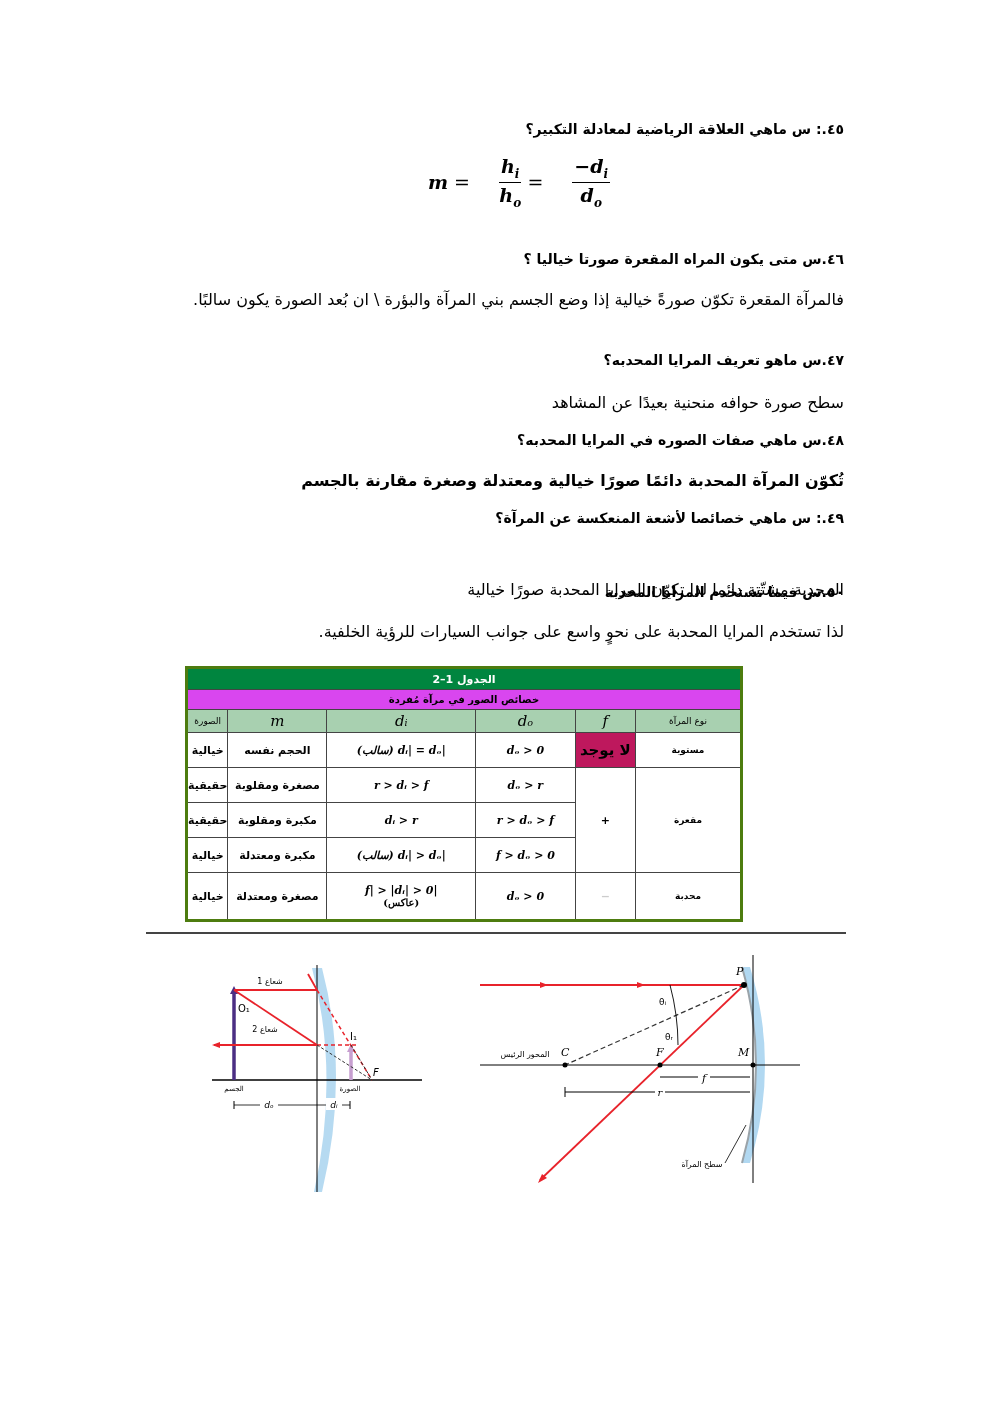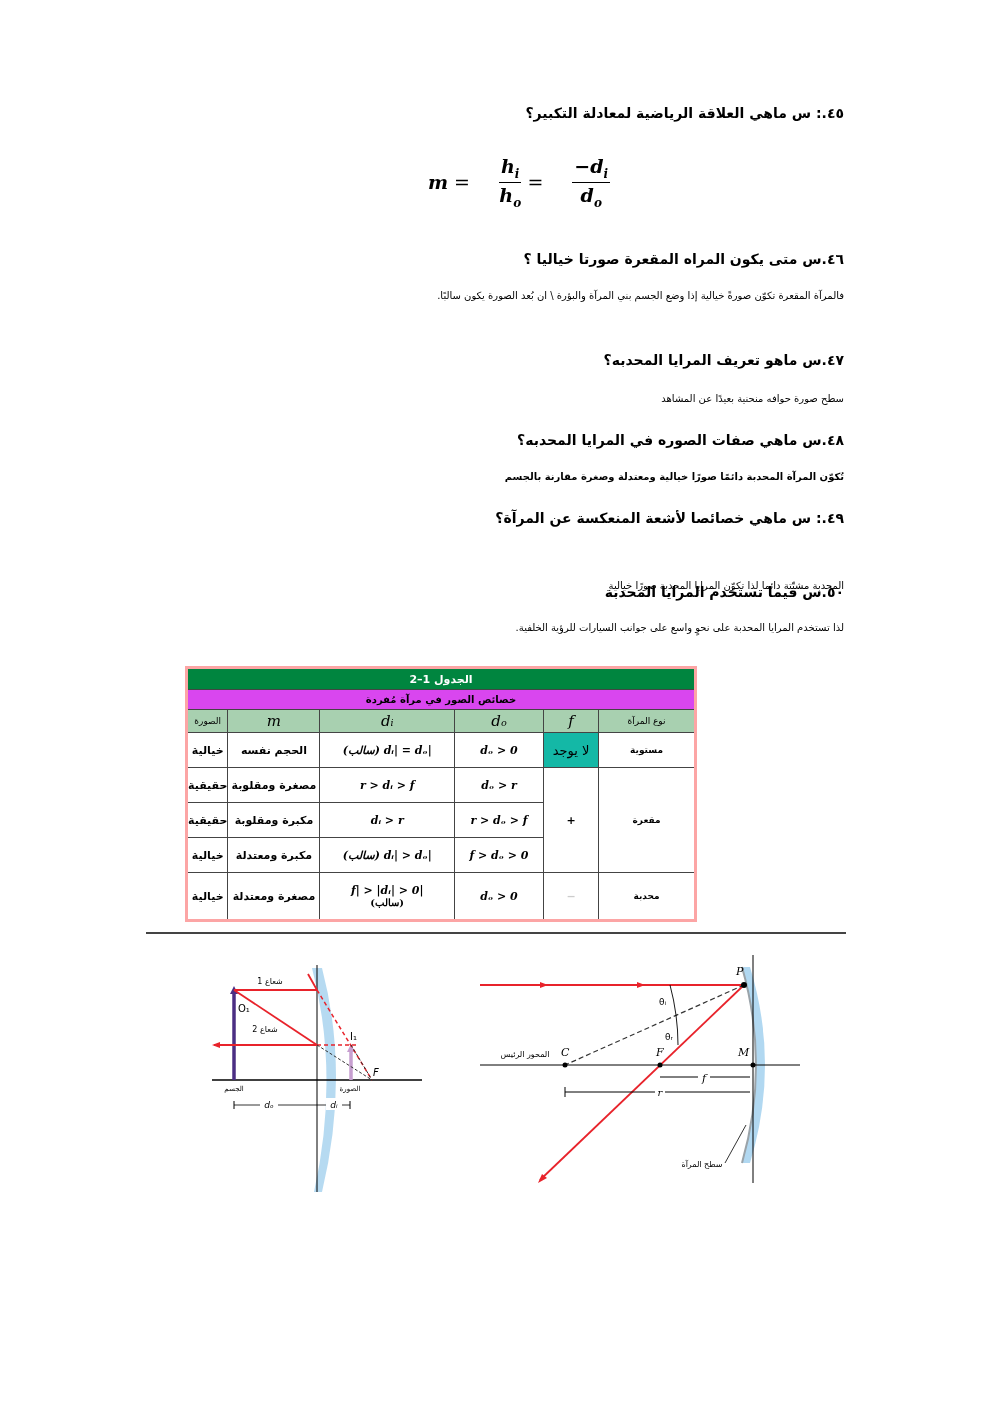--- a/index.html
+++ b/index.html
@@ -1,49 +1,49 @@
 <!DOCTYPE html>
 <html><head>
 <meta charset="utf-8">
 <style>
   html, body { margin: 0; padding: 0; background: #ffffff; }
   body { width: 992px; height: 1403px; position: relative; overflow: hidden;
          font-family: "DejaVu Sans", sans-serif; color: #000; }
   .rtl { direction: rtl; text-align: right; }
   .line { position: absolute; right: 148px; white-space: nowrap; }
   .q { font-weight: bold; font-size: 14px; }
-  .a { font-size: 10px; }
+  .a { font-size: 16px; }
   .eq { position: absolute; left: 428px; top: 155px; font-family: "DejaVu Serif", serif;
         font-style: italic; font-weight: bold; font-size: 19px; display: flex; align-items: center; gap: 6px; }
   .frac { display: inline-flex; flex-direction: column; align-items: center; margin-left: 23px; }
   .frac .num { border-bottom: 1.5px solid #000; padding: 0 2px 1px; }
   .frac .den { padding-top: 1px; }
   .eq sub { font-size: 12px; }
   .eq .op { font-style: normal; font-weight: normal; }
 
-  table.mirror { position: absolute; left: 185px; top: 666px; width: 512px; border-collapse: collapse;
-                 border: 3px solid #fca5a5; direction: rtl; font-size: 11px; }
+  table.mirror { position: absolute; left: 185px; top: 666px; width: 558px; border-collapse: collapse;
+                 border: 3px solid #4d7c0f; direction: rtl; font-size: 11px; }
   table.mirror td, table.mirror th { border: 1px solid #444; text-align: center; padding: 0; }
   .t-title { background: #00853f; color: #fff; font-weight: bold; height: 20px; font-size: 11px; }
   .t-sub { background: #d946ef; height: 19px; font-size: 10px; font-weight: bold; }
   .t-head th { background: #a8d0b0; height: 22px; font-weight: normal; font-size: 9px; }
   .t-head th.math { font-family: "DejaVu Serif", serif; font-style: italic; font-size: 15px; }
   .cell { height: 34px; font-size: 11px; font-weight: bold; }
   .math { font-family: "DejaVu Serif", serif; font-style: italic; }
-  .grey { background: #14b8a6; font-size: 13px; font-weight: normal; }
+  .grey { background: #be185d; font-size: 15px; font-weight: bold; }
   .rowsep td { border-top: 3px solid #222; }
   .mtype { font-size: 9px; font-weight: bold; margin-top: 8px; }
 
   .divider { position: absolute; left: 146px; top: 932px; width: 700px; height: 2px; background: #444; }
   svg.fig { position: absolute; }
 </style>
 </head>
 <body>
 
-<div class="line rtl q" style="top:105px;">٤٥.: س ماهي العلاقة الرياضية لمعادلة التكبير؟</div>
+<div class="line rtl q" style="top:121px;">٤٥.: س ماهي العلاقة الرياضية لمعادلة التكبير؟</div>
 
 <div class="eq">
   <span>m</span>
   <span class="op">=</span>
   <span class="frac">
     <span class="num"><span>h</span><sub>i</sub></span>
     <span class="den"><span>h</span><sub>o</sub></span>
   </span>
   <span class="op">=</span>
   <span class="frac">
@@ -110,21 +110,21 @@
     <td class="cell math">|dᵢ| &gt; dₒ (سالب)</td>
     <td class="cell">مكبرة ومعتدلة</td>
     <td class="cell">خيالية</td>
   </tr>
   <tr class="rowsep">
     <td class="cell mtype" style="height:46px;">محدبة</td>
     <td class="cell" style="color:#ccc;">−</td>
     <td class="cell math">dₒ &gt; 0</td>
     <td class="cell math">
       <div>|f| &gt; |dᵢ| &gt; 0</div>
-      <div style="font-style:normal;font-size:10px;">(سالب)</div>
+      <div style="font-style:normal;font-size:10px;">(عاكس)</div>
     </td>
     <td class="cell">مصغرة ومعتدلة</td>
     <td class="cell">خيالية</td>
   </tr>
 </tbody>
   </table>
 
 <div class="divider"></div>
 
 <svg class="fig" style="left:200px;top:960px;" width="230" height="240" viewBox="0 0 230 240">

